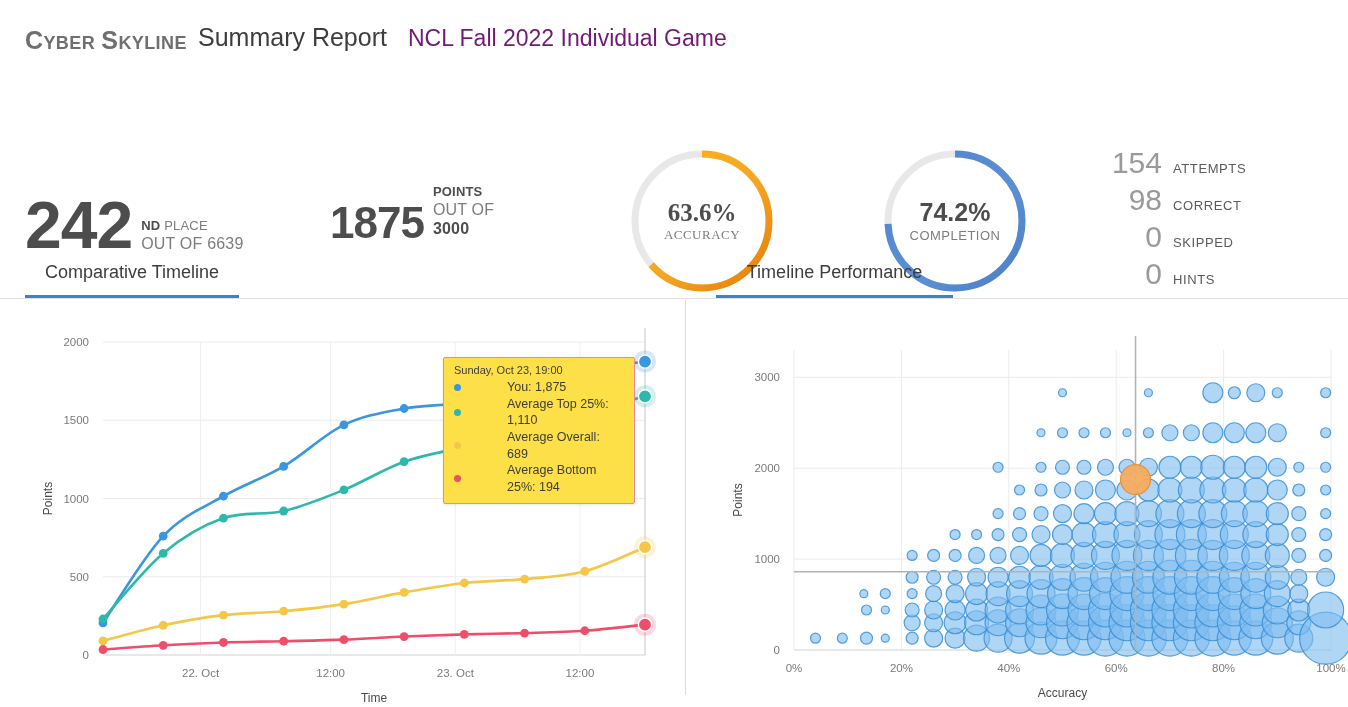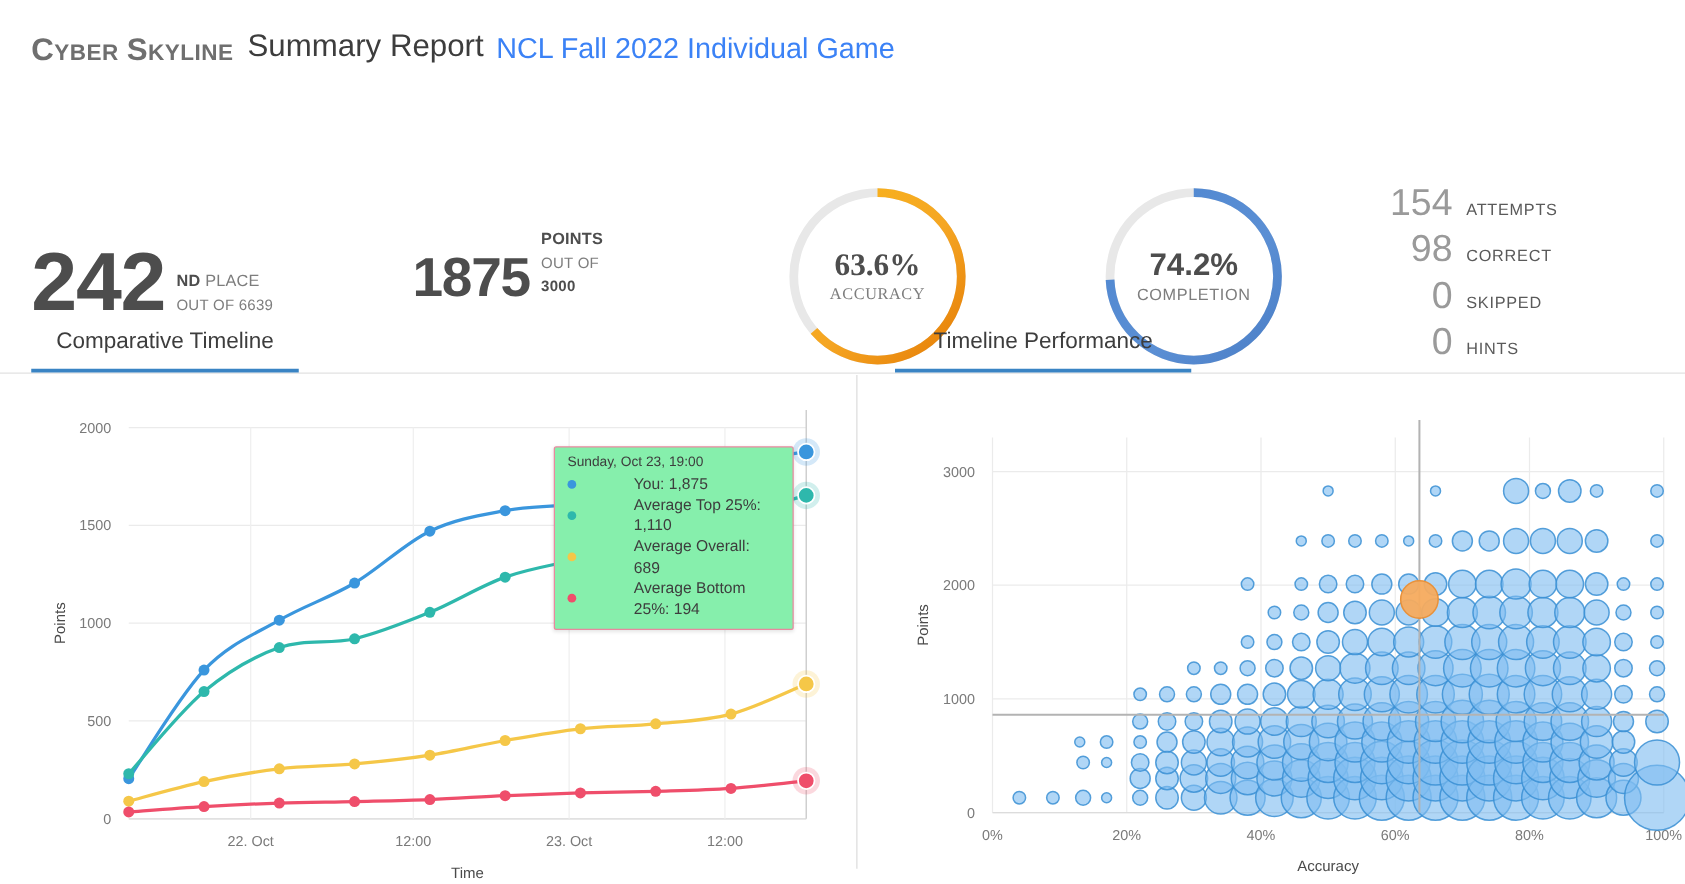--- a/index.html
+++ b/index.html
@@ -21,32 +21,32 @@
     font-size: 21px; font-weight: bold; letter-spacing: .4px;
     color: #6f6f6f;
   }
   #brand .cap { font-size: 25px; }
   #brand .sm { font-size: 18px; }
   #report-title {
     position: absolute; left: 198px; top: 23px;
     font-size: 25px; color: #3d3d3d;
   }
   #report-subtitle {
-    position: absolute; left: 397px; top: 25px;
-    font-size: 23px; color: #3b82f6;
+    position: absolute; left: 408px; top: 25px;
+    font-size: 23px; color: #701a75;
   }
 
   
   #stats { position: absolute; left: 0; top: 70px; width: 1348px; height: 165px; }
 
   .bigstat { position: absolute; display: flex; align-items: flex-end; }
   .bigstat .num { font-size: 66px; font-weight: bold; color: #4d4d4d; line-height: 1; letter-spacing: -1px; }
   .bigstat .meta { margin-left: 9px; padding-bottom: 4px; line-height: 1.18; }
   .bigstat .meta .l1 { font-size: 13px; color: #7d7d7d; letter-spacing: .2px; }
-  .bigstat .meta .l2 { font-size: 12px; color: #7d7d7d; letter-spacing: .2px; }
+  .bigstat .meta .l2 { font-size: 16px; color: #7d7d7d; letter-spacing: .2px; }
   .bigstat .meta b { color: #4d4d4d; font-weight: bold; }
 
   #place-stat { left: 25px; top: 122px; }
   #points-stat { left: 330px; top: 112px; }
   #points-stat .num { font-size: 44px; }
   #points-stat .meta { padding-bottom: 6px; }
 
   
   .donut { position: absolute; width: 150px; height: 150px; }
   .donut svg { display: block; }
@@ -85,21 +85,21 @@
   #panel-left { left: 0; width: 685px; }
   #panel-right { left: 686px; width: 662px; }
   .panel svg { display: block; }
 
   .axis-title { font-size: 12px; fill: #4a4a4a; font-family: "Liberation Sans", sans-serif; }
   .tick-lab { font-size: 11.5px; fill: #7a7a7a; font-family: "Liberation Sans", sans-serif; }
 
   
   #timeline-tooltip {
     position: absolute; left: 443px; top: 357px;
-    background: #86efac; border: 1.5px solid #e8899f; border-radius: 2px;
+    background: #fde047; border: 1.5px solid #e8899f; border-radius: 2px;
     padding: 6px 10px 8px 10px; width: 192px;
     box-shadow: 0 1px 3px rgba(0,0,0,.10);
   }
   #timeline-tooltip .tt-date { font-size: 11px; color: #3d3d3d; margin-bottom: 3px; }
   #timeline-tooltip .tt-row { font-size: 12.5px; color: #3d3d3d; line-height: 1.33; display: flex; align-items: center; gap: 41px; }
   #timeline-tooltip .tt-dot { width: 7px; height: 7px; border-radius: 50%; margin-right: 5px; flex: none; }
 </style>
 </head>
 <body>
 <div id="root">

